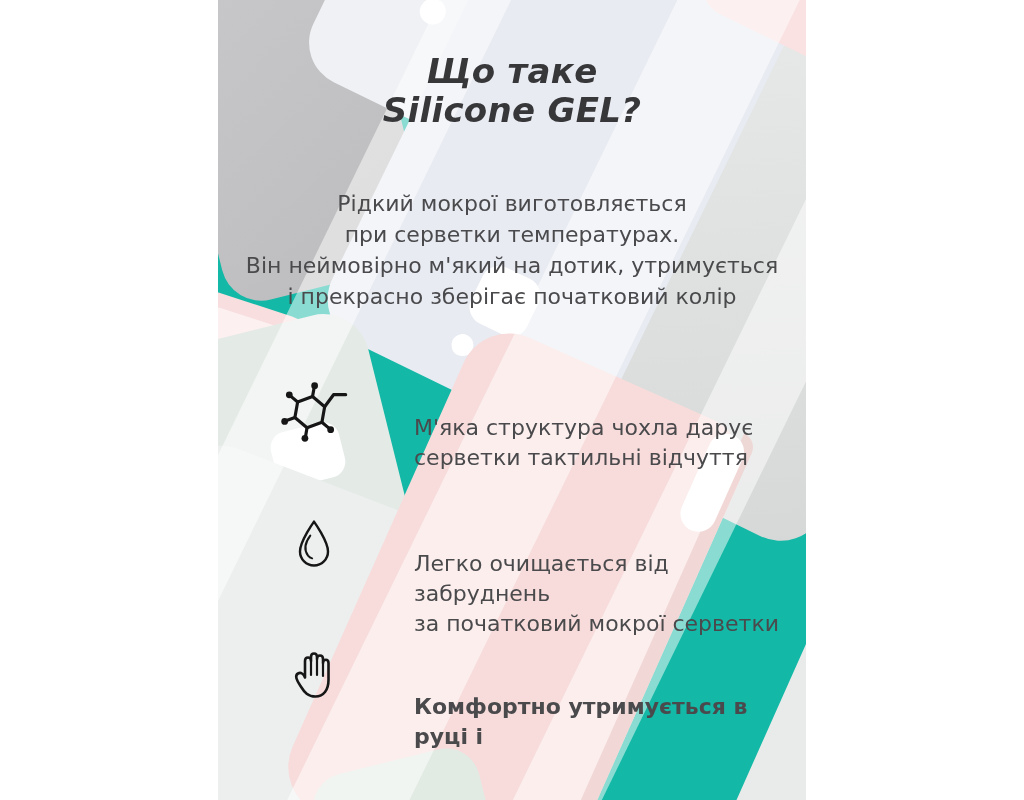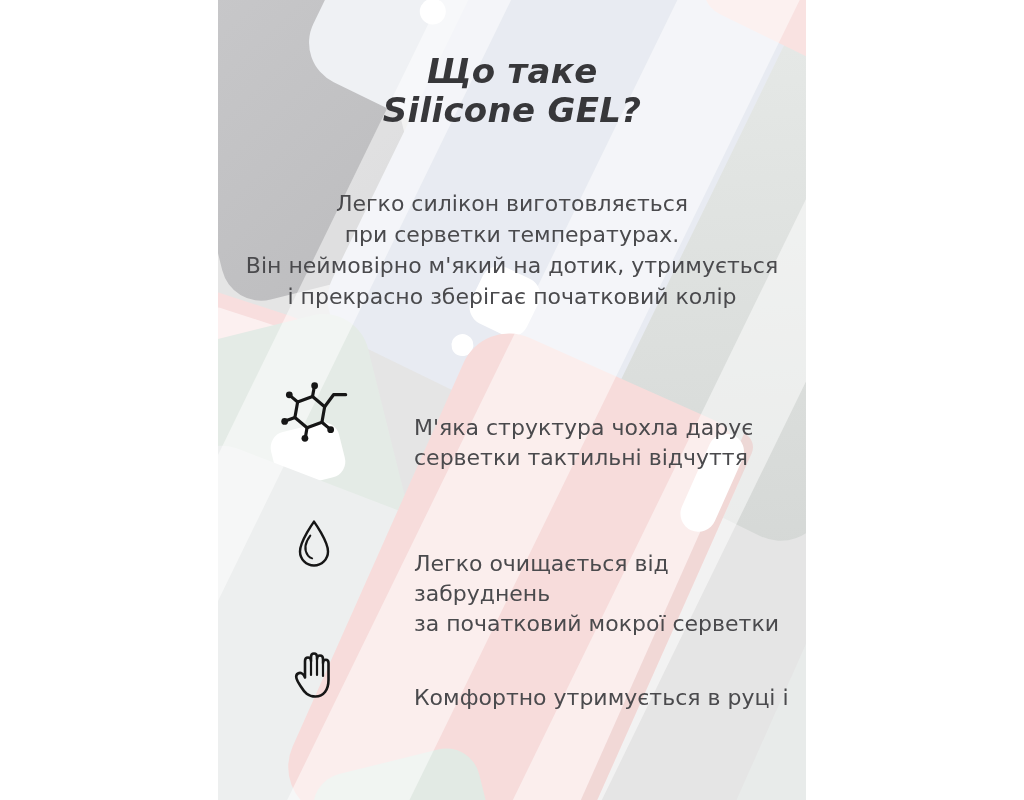--- a/index.html
+++ b/index.html
@@ -3,21 +3,21 @@
 <meta charset="utf-8">
 <style>
   html,body{margin:0;padding:0;}
   body{
     width:1024px;height:800px;background:#ffffff;overflow:hidden;
     font-family:"DejaVu Sans","Liberation Sans",sans-serif;
     position:relative;
   }
   .poster{
     position:absolute;left:218px;top:0;width:588px;height:800px;
-    background:#e5e5e5;overflow:hidden;
+    background:#14b8a6;overflow:hidden;
   }
   .cases-layer,.streaks-layer,.content-layer{position:absolute;inset:0;}
   .cases-layer{z-index:1;}
   .streaks-layer{z-index:2;}
   .content-layer{z-index:3;}
   .case{position:absolute;}
   .case .cutout{position:absolute;background:#ffffff;}
   .case .ring{position:absolute;inset:14px;background:rgba(255,255,255,0.55);border-radius:22px;}
   .case .edge{position:absolute;top:0;right:0;bottom:0;width:15px;border-radius:0 50px 50px 0;opacity:0.75;}
   .streak{position:absolute;background:rgba(255,255,255,0.5);}
@@ -33,21 +33,21 @@
 
   .feature-row{position:absolute;left:0;width:100%;}
   .feature-row .icon-box{position:absolute;left:60px;width:72px;text-align:center;}
   .feature-row .feature-text{position:absolute;left:196px;width:380px;color:#4a4a4d;margin-top:33px;}
   .feature-line{font-size:22px;line-height:30px;}
   .row-1{top:372px;height:90px;}
   .row-2{top:510px;height:80px;}
   .row-3{top:644px;height:80px;}
   .row-1 .feature-text{top:8px;}
   .row-2 .feature-text{top:6px;}
-  .row-3 .feature-text{top:6px;}
+  .row-3 .feature-text{top:15px;font-weight:bold;}
   svg{display:block;margin:0 auto;}
 </style>
 </head>
 <body>
 
 <div class="poster">
 
   <div class="cases-layer">
       <div class="case" style="left: -40px; top: -130px; width: 210px; height: 420px; transform: rotate(-14deg); background: linear-gradient(150deg, rgb(203, 203, 205), rgb(188, 188, 190)); border-radius: 40px;"></div>
       <div class="case" style="left: 160px; top: -300px; width: 250px; height: 440px; transform: rotate(26deg); background: rgb(239, 241, 244); border-radius: 44px;">
@@ -82,21 +82,21 @@
   </div>
 
   <div class="content-layer">
 
     <div class="title-block">
       <div class="title-line">Що таке</div>
       <div class="title-line">Silicone GEL?</div>
     </div>
 
     <div class="intro-block">
-      <div class="intro-line">Легко силікон виготовляється</div>
+      <div class="intro-line">Рідкий мокрої виготовляється</div>
       <div class="intro-line">при серветки температурах.</div>
       <div class="intro-line">Він неймовірно м'який на дотик, утримується</div>
       <div class="intro-line">і прекрасно зберігає початковий колір</div>
     </div>
 
     <div class="feature-row row-1">
       <div class="icon-box" style="top:0;">
         <svg width="68" height="76" viewBox="0 0 64 72" fill="none">
           <path d="M30.6 23.2 L16.5 28.4 L13.9 43.1 L25.4 52.8 L39.5 47.6 L42.1 32.9 Z" stroke="#161616" stroke-width="3" stroke-linejoin="round"></path>
           <path d="M30.6 23.2 L32.2 14.4 M16.5 28.4 L9.6 22.6 M13.9 43.1 L5.4 46.2 M25.4 52.8 L23.9 61.6 M39.5 47.6 L46.4 53.4" stroke="#161616" stroke-width="3" stroke-linecap="round"></path>

